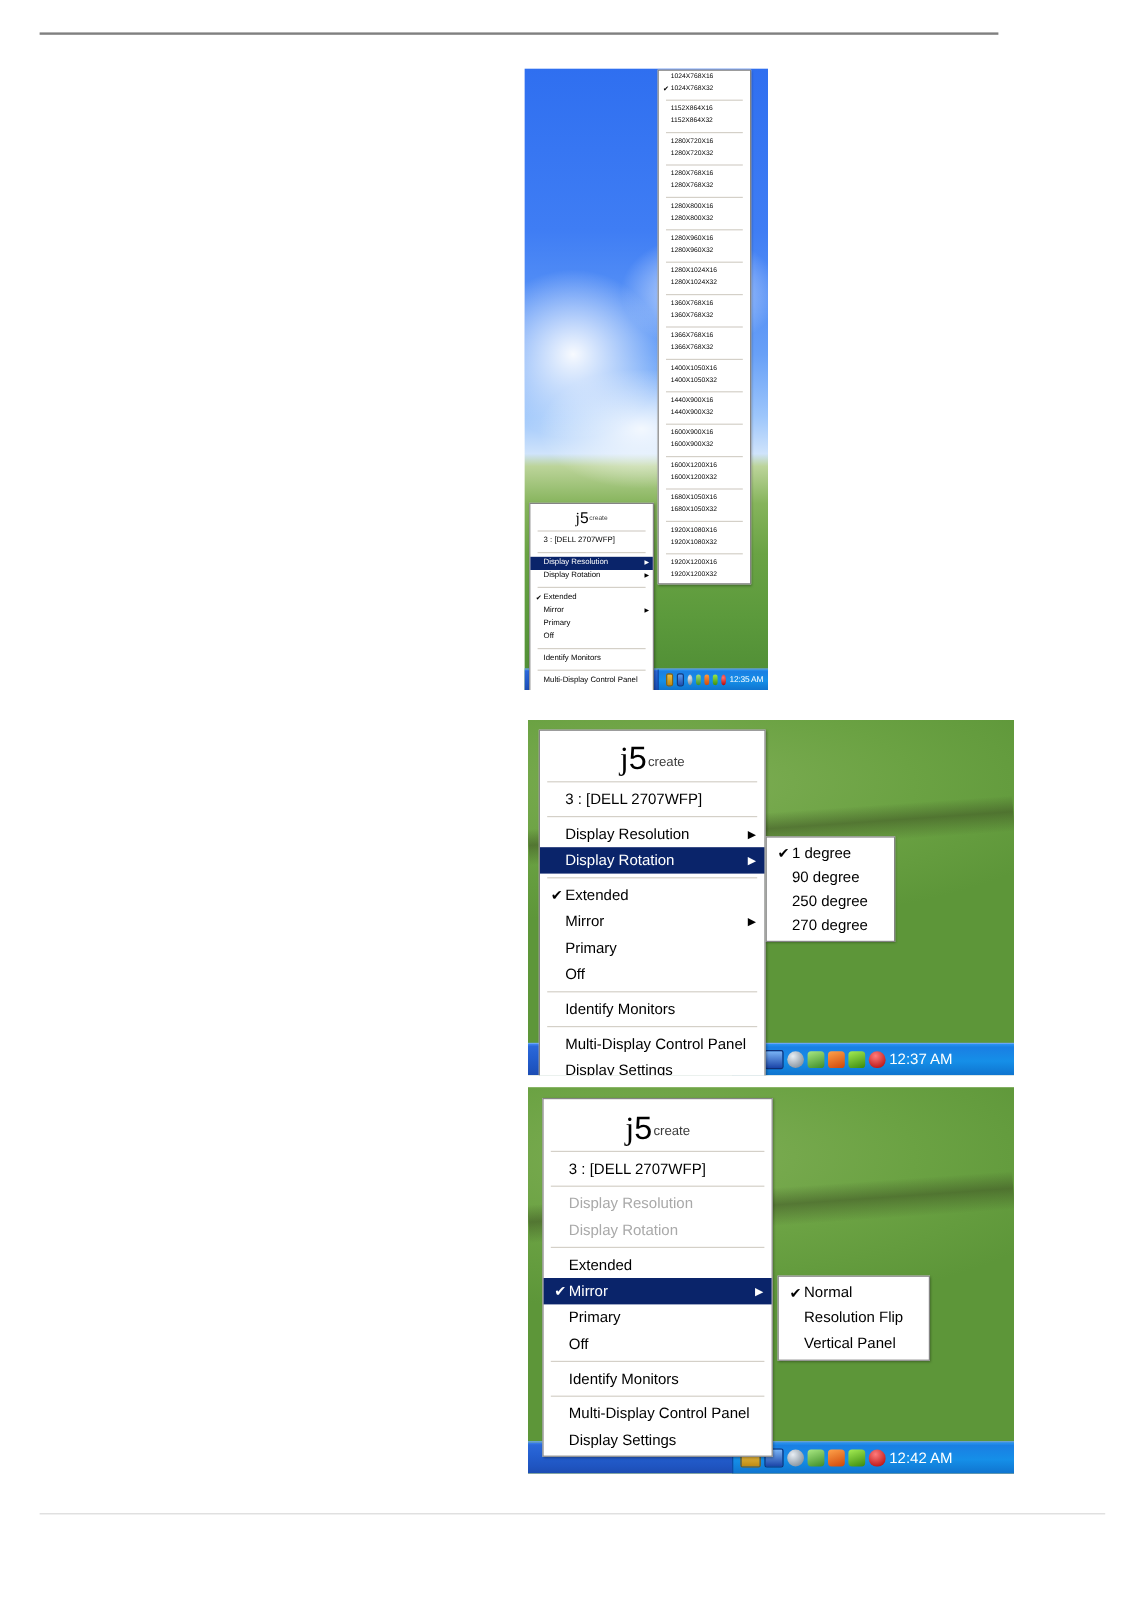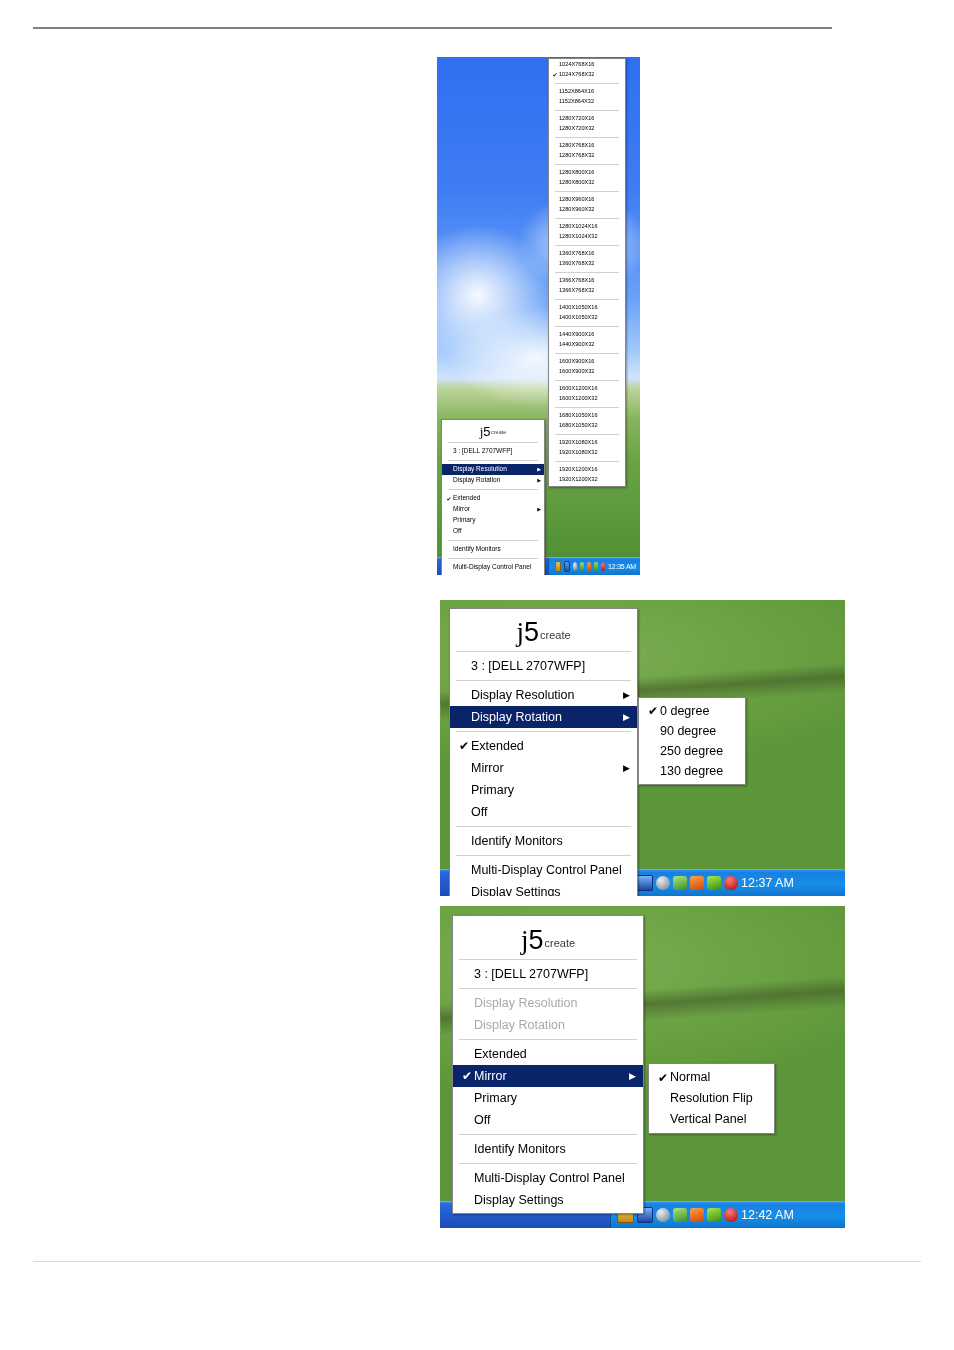--- a/index.html
+++ b/index.html
@@ -425,33 +425,33 @@
         <span class="lbl">Multi-Display Control Panel</span>
       </div>
       <div class="mi">
         <span class="chk"></span>
         <span class="lbl">Display Settings</span>
       </div>
 
       <div class="menu" id="rot2">
           <div class="mi">
             <span class="chk">✔</span>
-            <span class="lbl">0 degree</span>
+            <span class="lbl">1 degree</span>
           </div>
           <div class="mi">
             <span class="chk"></span>
             <span class="lbl">90 degree</span>
           </div>
           <div class="mi">
             <span class="chk"></span>
             <span class="lbl">250 degree</span>
           </div>
           <div class="mi">
             <span class="chk"></span>
-            <span class="lbl">130 degree</span>
+            <span class="lbl">270 degree</span>
           </div>
         </div>
     </div>
   </div>
 
   <div class="shot" id="shot3">
     <div class="desk grass"></div>
 
     <div class="taskbar">
       <div class="tray">

